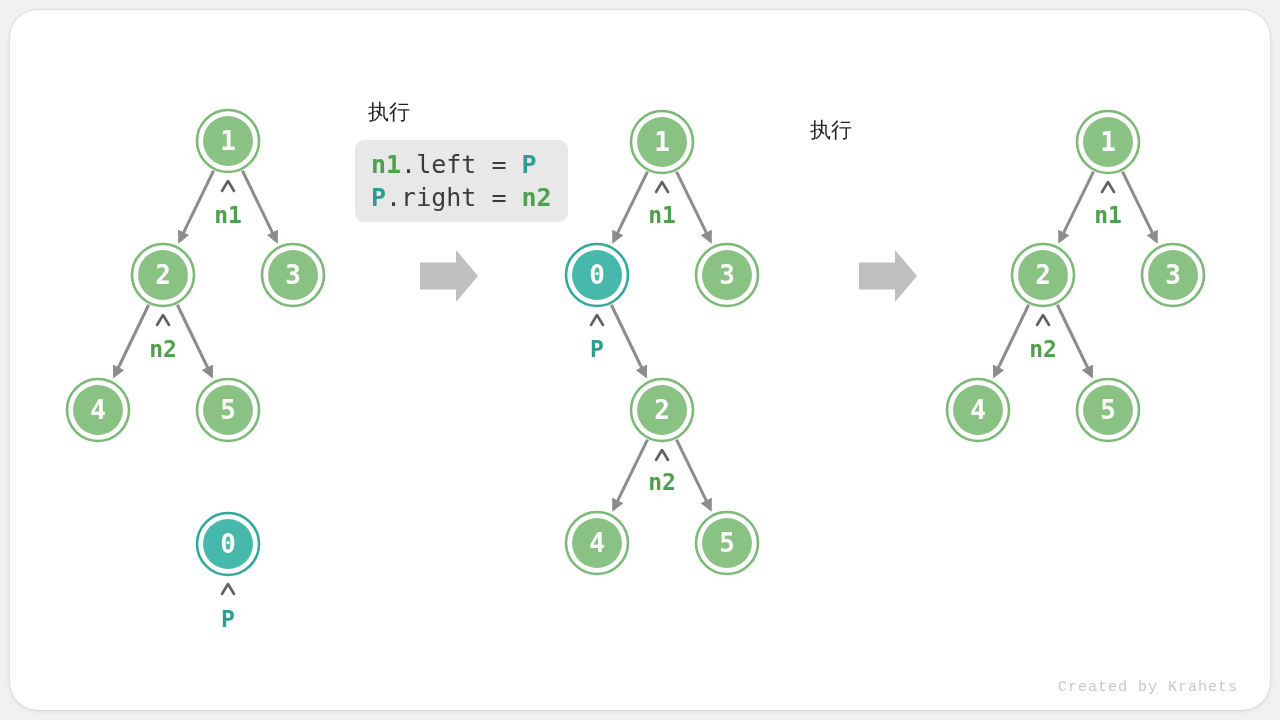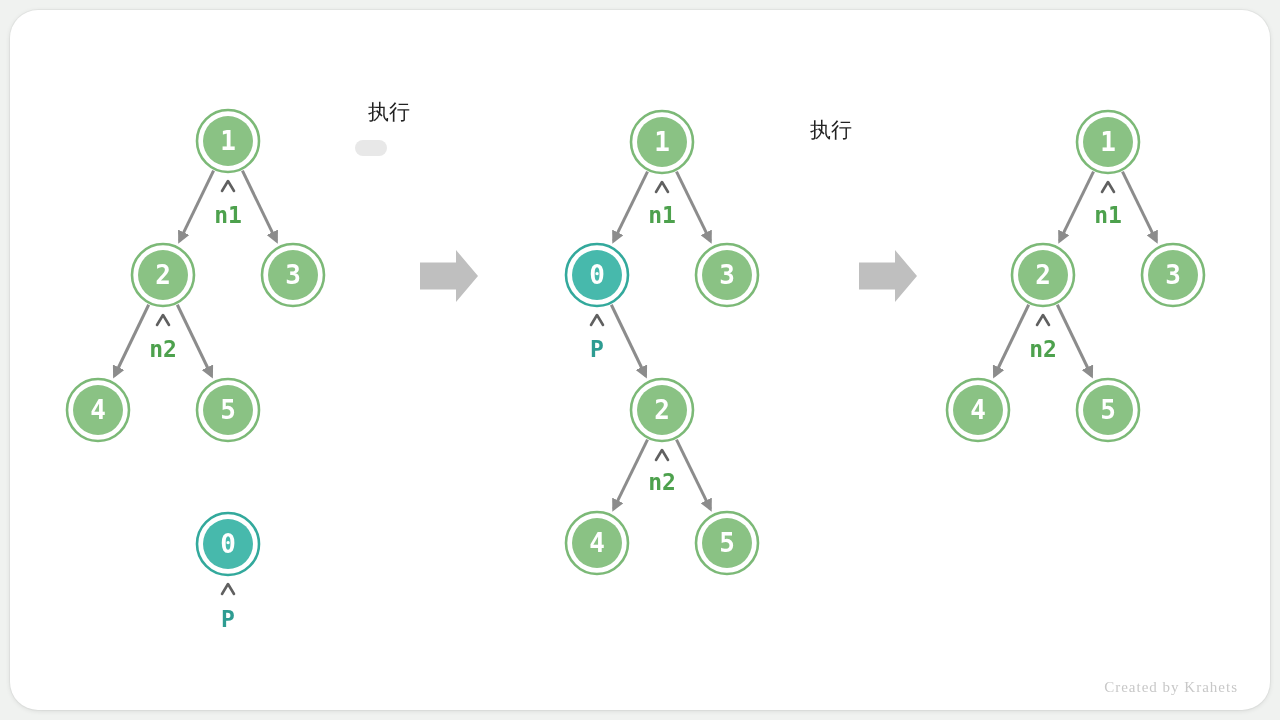--- a/index.html
+++ b/index.html
@@ -60,21 +60,21 @@
     white-space: pre;
   }
   .code-line { white-space: pre; }
   .seg-dark  { color: #3B3B3B; }
   .seg-green { color: #4DA14D; font-weight: bold; }
   .seg-teal  { color: #2E9C92; font-weight: bold; }
   .watermark {
     position: absolute;
     right: 42px;
     bottom: 24px;
-    font-family: Liberation Serif, serif;
+    font-family: Liberation Mono, monospace;
     font-size: 15px;
     letter-spacing: 1px;
     color: #C8C8C8;
   }
 </style>
 </head>
 <body>
 
 <div class="card"></div>
 
@@ -204,20 +204,20 @@
       <path d="M 1037 325 L 1043 315 L 1049 325" fill="none" stroke="#606060" stroke-width="2.6" stroke-linecap="round" stroke-linejoin="round"></path>
       <text x="1043" y="357" text-anchor="middle" fill="#4DA14D" font-size="23" font-weight="bold" font-family="&quot;DejaVu Sans Mono&quot;, monospace">n2</text>
     </g>
     <polygon points="420,262.5 456,262.5 456,250 478,276 456,302 456,289.5 420,289.5" fill="#BFBFBF"></polygon>
     <polygon points="859,262.5 895,262.5 895,250 917,276 895,302 895,289.5 859,289.5" fill="#BFBFBF"></polygon>
   </svg>
 
 <div id="code-blocks">
     <div class="code-block" style="left: 353px; top: 99px;">
       <div class="code-title" style="margin-left: 13px;">执行</div>
-      <div class="code-box"></div>
+      <div class="code-box"><div class="code-line"><span class="seg-green">n1</span><span class="seg-dark">.left = </span><span class="seg-teal">P</span></div><div class="code-line"><span class="seg-teal">P</span><span class="seg-dark">.right = </span><span class="seg-green">n2</span></div></div>
     </div>
     <div class="code-block" style="left: 797px; top: 117px;">
       <div class="code-title" style="margin-left: 11px;">执行</div>
     </div>
   </div>
 
 <div class="watermark">Created by Krahets</div>
 
 </body></html>

